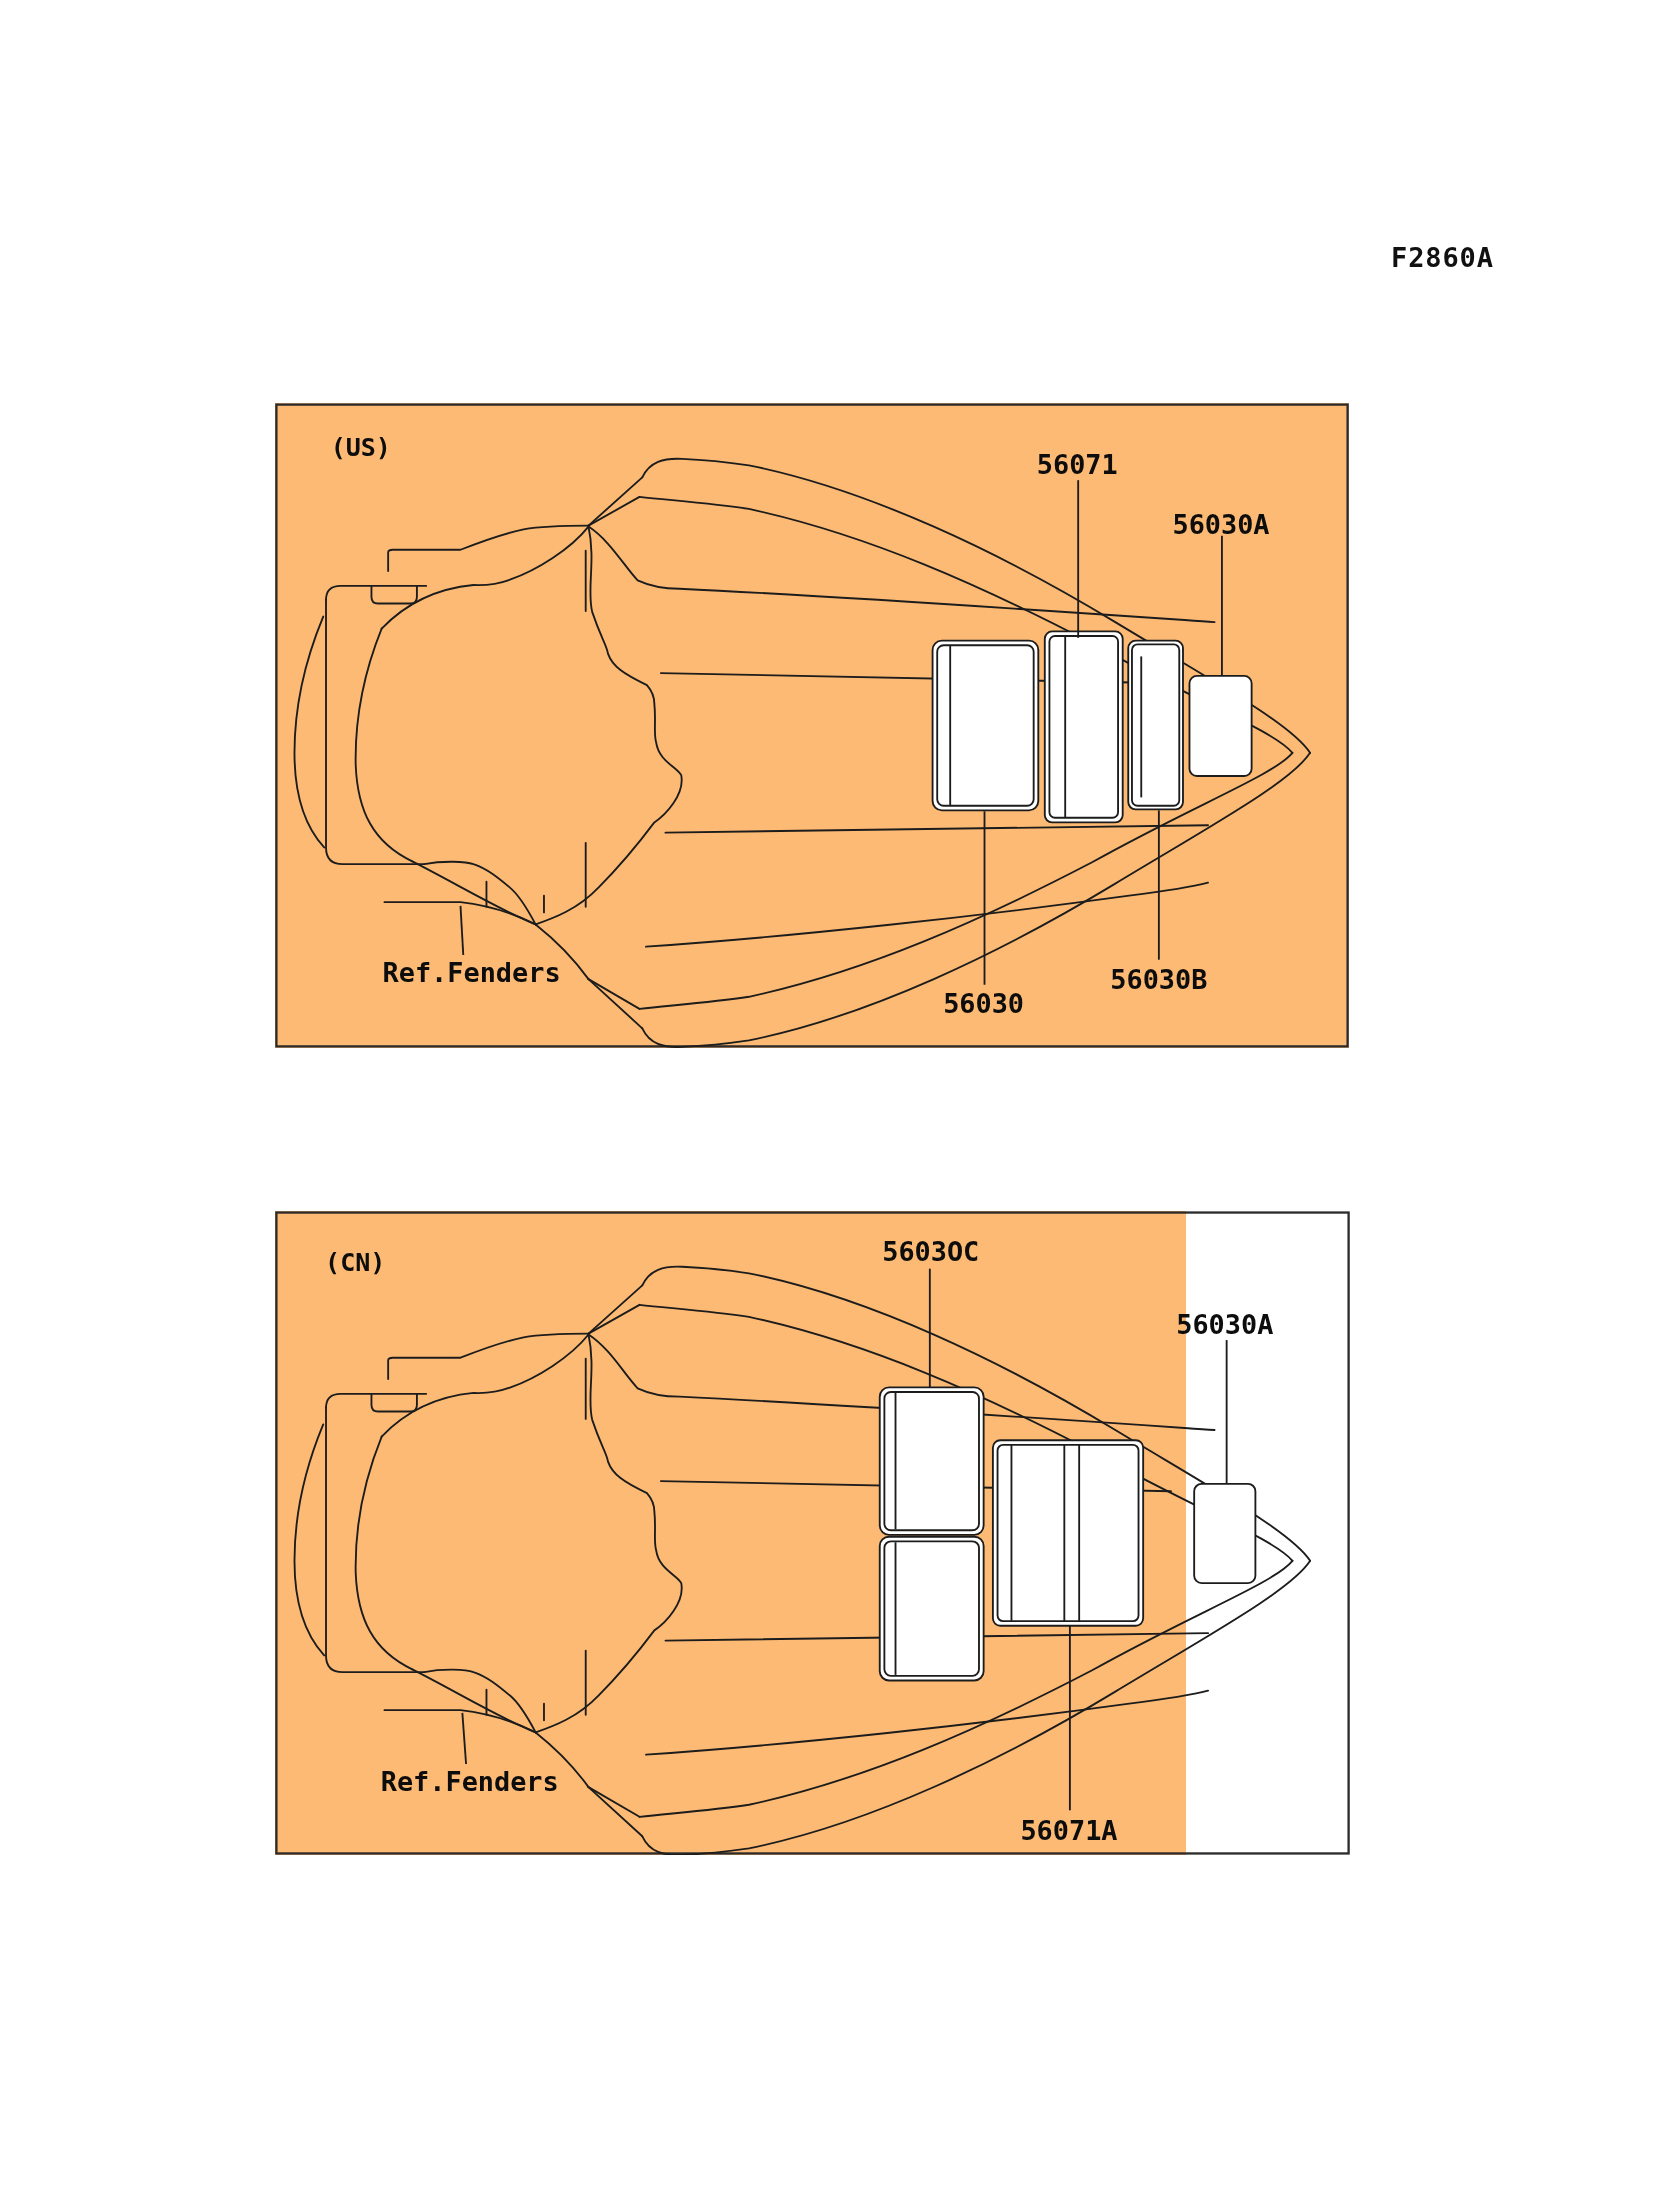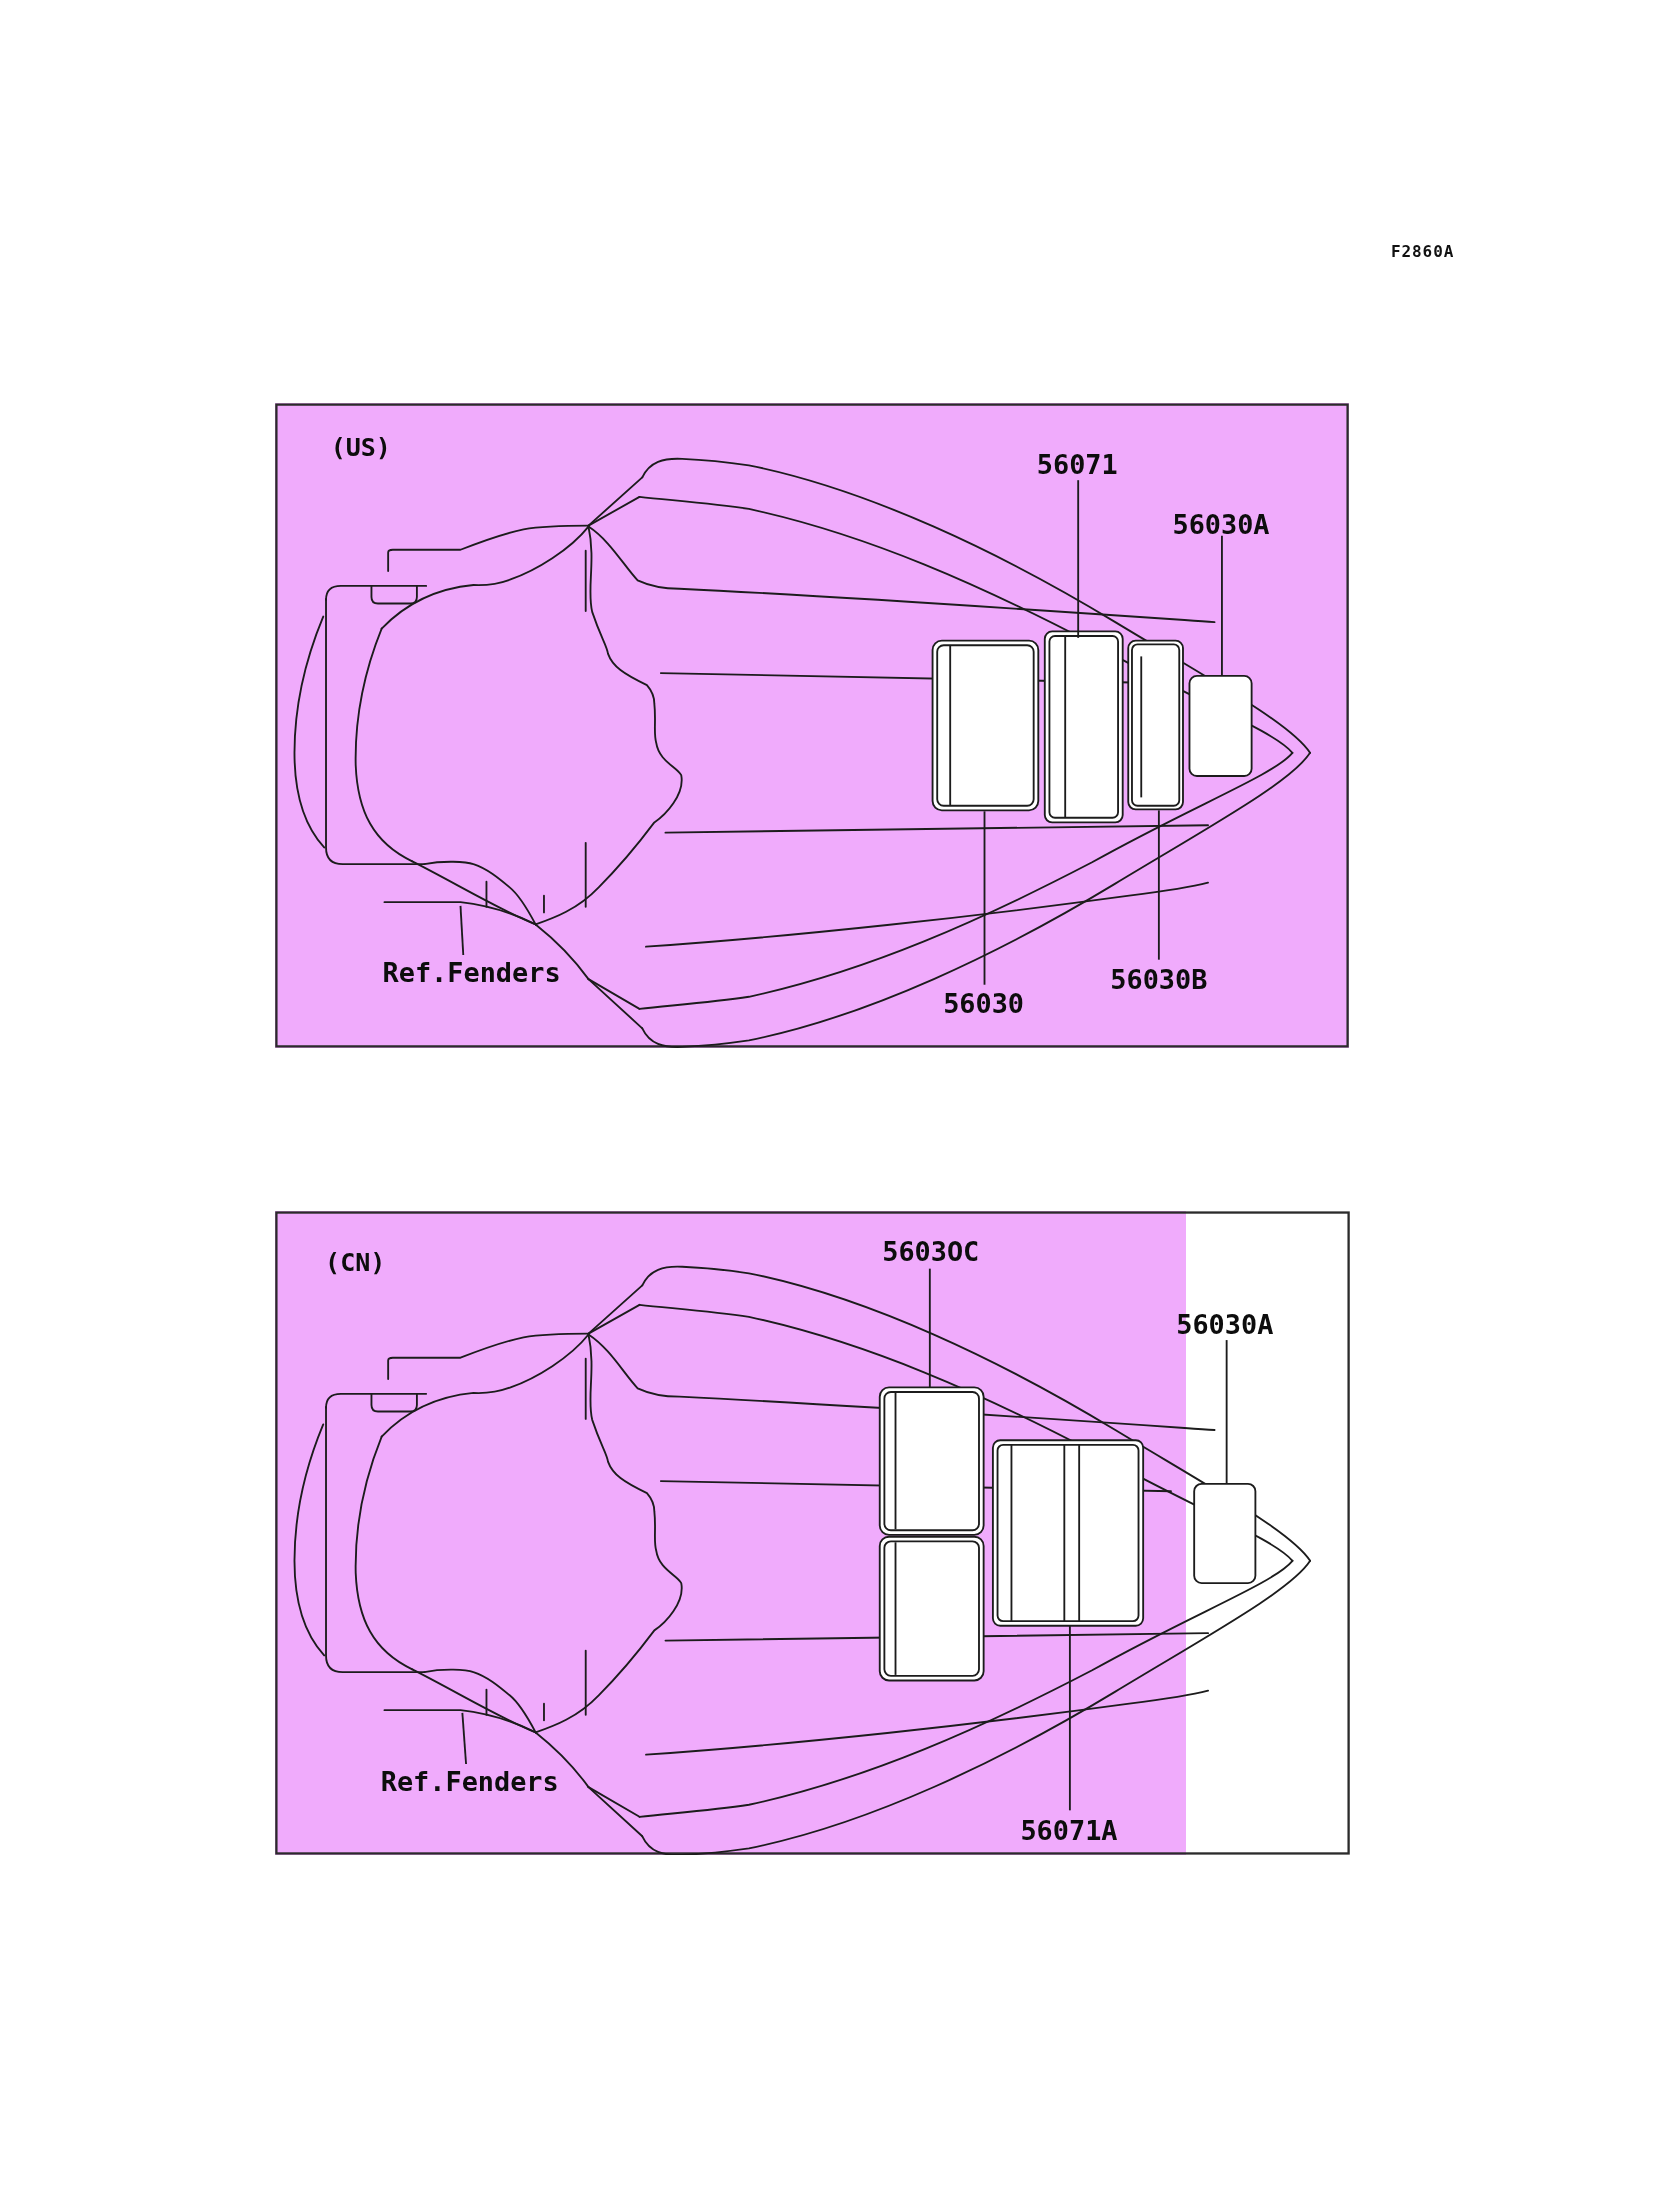--- a/index.html
+++ b/index.html
@@ -2,23 +2,23 @@
 <html style="font-size:15px"><head>
 <meta charset="utf-8">
 <style>
   html,body{margin:0;padding:0;}
   body{
     width:1673px;height:2191px;position:relative;background:#ffffff;
     font-family:"DejaVu Sans Mono","Liberation Mono",monospace;
   }
   .doc-code{
     position:absolute;left:1391px;top:242px;
-    font-size:16px;font-weight:700;color:#111;letter-spacing:0.9px;white-space:pre;
+    font-size:27px;font-weight:700;color:#111;letter-spacing:0.9px;white-space:pre;
   }
-  .panel{position:absolute;background:#f0abfc;}
+  .panel{position:absolute;background:#fdba74;}
   .panel-us{left:275px;top:403px;width:1074px;height:645px;}
   .panel-cn{left:275px;top:1211px;width:911px;height:644px;}
   svg{display:block;}
   svg text{
     font-family:"DejaVu Sans Mono","Liberation Mono",monospace;
     font-weight:700;fill:#0d0d0d;
   }
   .callout{font-size:29px;}
   .region{font-size:27px;}
   .refline{font-size:29px;}

